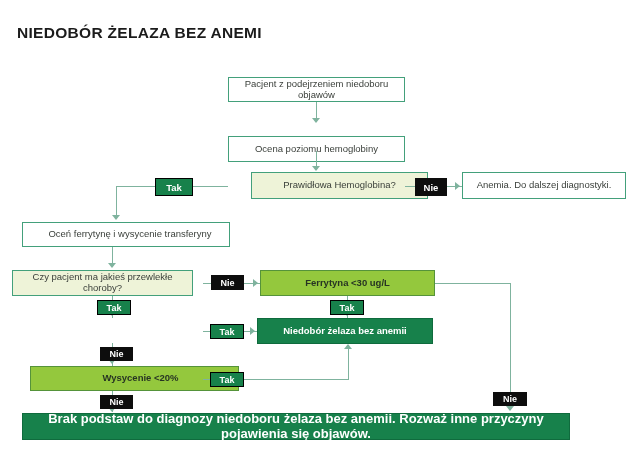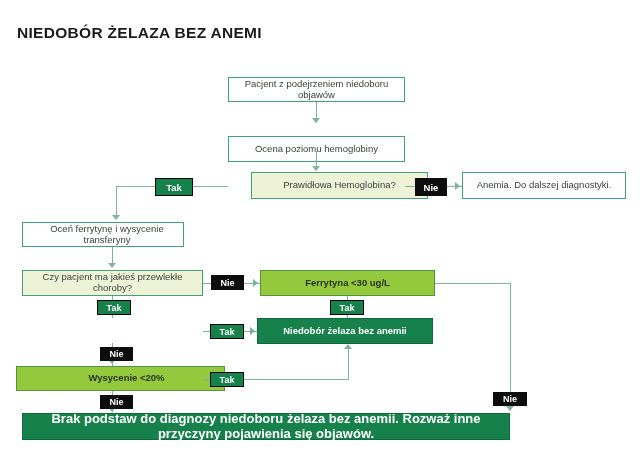--- a/index.html
+++ b/index.html
@@ -84,32 +84,32 @@
   <div class="arr arr-d" style="left:506px;top:406px;"></div>
 
   <div class="node node-white" style="left:228px;top:77px;width:177px;height:25px;">Pacjent z podejrzeniem niedoboru objawów</div>
 
   <div class="node node-white" style="left:228px;top:125px;width:177px;height:26px;margin-top:11px;">Ocena poziomu hemoglobiny</div>
 
   <div class="node node-pale" style="left:228px;top:172px;width:177px;height:27px;margin-left:23px;">Prawidłowa Hemoglobina?</div>
 
   <div class="node node-white" style="left:462px;top:172px;width:164px;height:27px;">Anemia. Do dalszej diagnostyki.</div>
 
-  <div class="node node-white" style="left:22px;top:222px;width:162px;height:25px;padding-left:8px;">Oceń ferrytynę i wysycenie transferyny</div>
+  <div class="node node-white" style="left:22px;top:222px;width:208px;height:25px;padding-left:8px;">Oceń ferrytynę i wysycenie transferyny</div>
 
-  <div class="node node-pale" style="left:22px;top:270px;width:181px;height:26px;">Czy pacjent ma jakieś przewlekłe choroby?</div>
+  <div class="node node-pale" style="left:12px;top:270px;width:181px;height:26px;">Czy pacjent ma jakieś przewlekłe choroby?</div>
 
   <div class="node node-green" style="left:260px;top:270px;width:175px;height:26px;">Ferrytyna &lt;30 ug/L</div>
 
 
   <div class="node node-dark" style="left:257px;top:318px;width:176px;height:26px;">Niedobór żelaza bez anemii</div>
 
-  <div class="node node-green" style="left:16px;top:366px;width:209px;height:25px;padding-left:12px;">Wysycenie &lt;20%</div>
+  <div class="node node-green" style="left:30px;top:366px;width:209px;height:25px;padding-left:12px;">Wysycenie &lt;20%</div>
 
-  <div class="node node-dark bottom-bar" style="left:22px;top:413px;width:488px;height:27px;">Brak podstaw do diagnozy niedoboru żelaza bez anemii. Rozważ inne przyczyny pojawienia się objawów.</div>
+  <div class="node node-dark bottom-bar" style="left:22px;top:413px;width:548px;height:27px;">Brak podstaw do diagnozy niedoboru żelaza bez anemii. Rozważ inne przyczyny pojawienia się objawów.</div>
 
   <div class="badge badge-yes" style="left:155px;top:178px;width:38px;height:18px;font-size:9.5px;">Tak</div>
   <div class="badge badge-no" style="left:415px;top:178px;width:32px;height:18px;font-size:9.5px;">Nie</div>
 
   <div class="badge badge-no" style="left:211px;top:275px;width:33px;height:15px;">Nie</div>
   <div class="badge badge-yes" style="left:97px;top:300px;width:34px;height:15px;">Tak</div>
 
   <div class="badge badge-yes" style="left:330px;top:300px;width:34px;height:15px;">Tak</div>
 
   <div class="badge badge-yes" style="left:210px;top:324px;width:34px;height:15px;">Tak</div>

